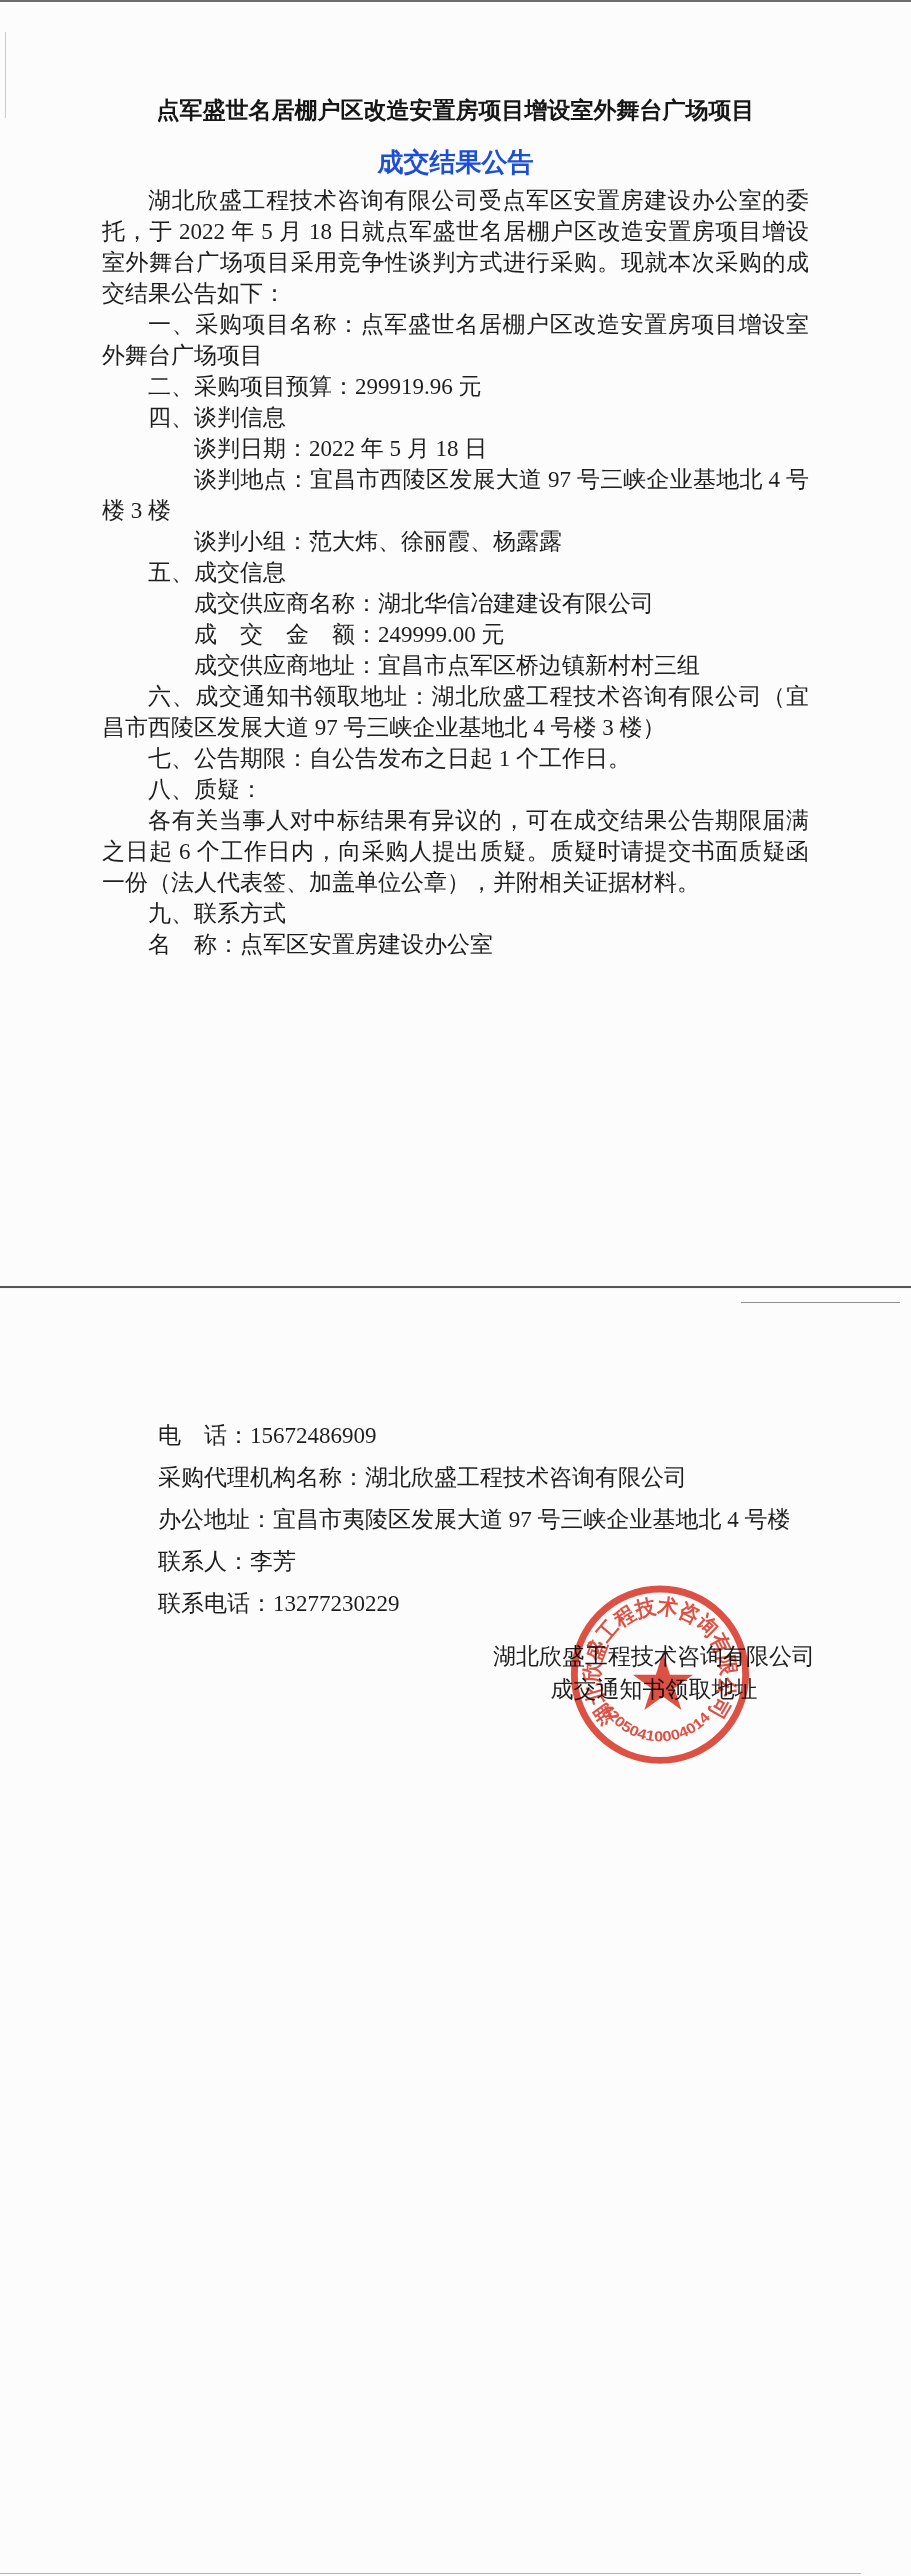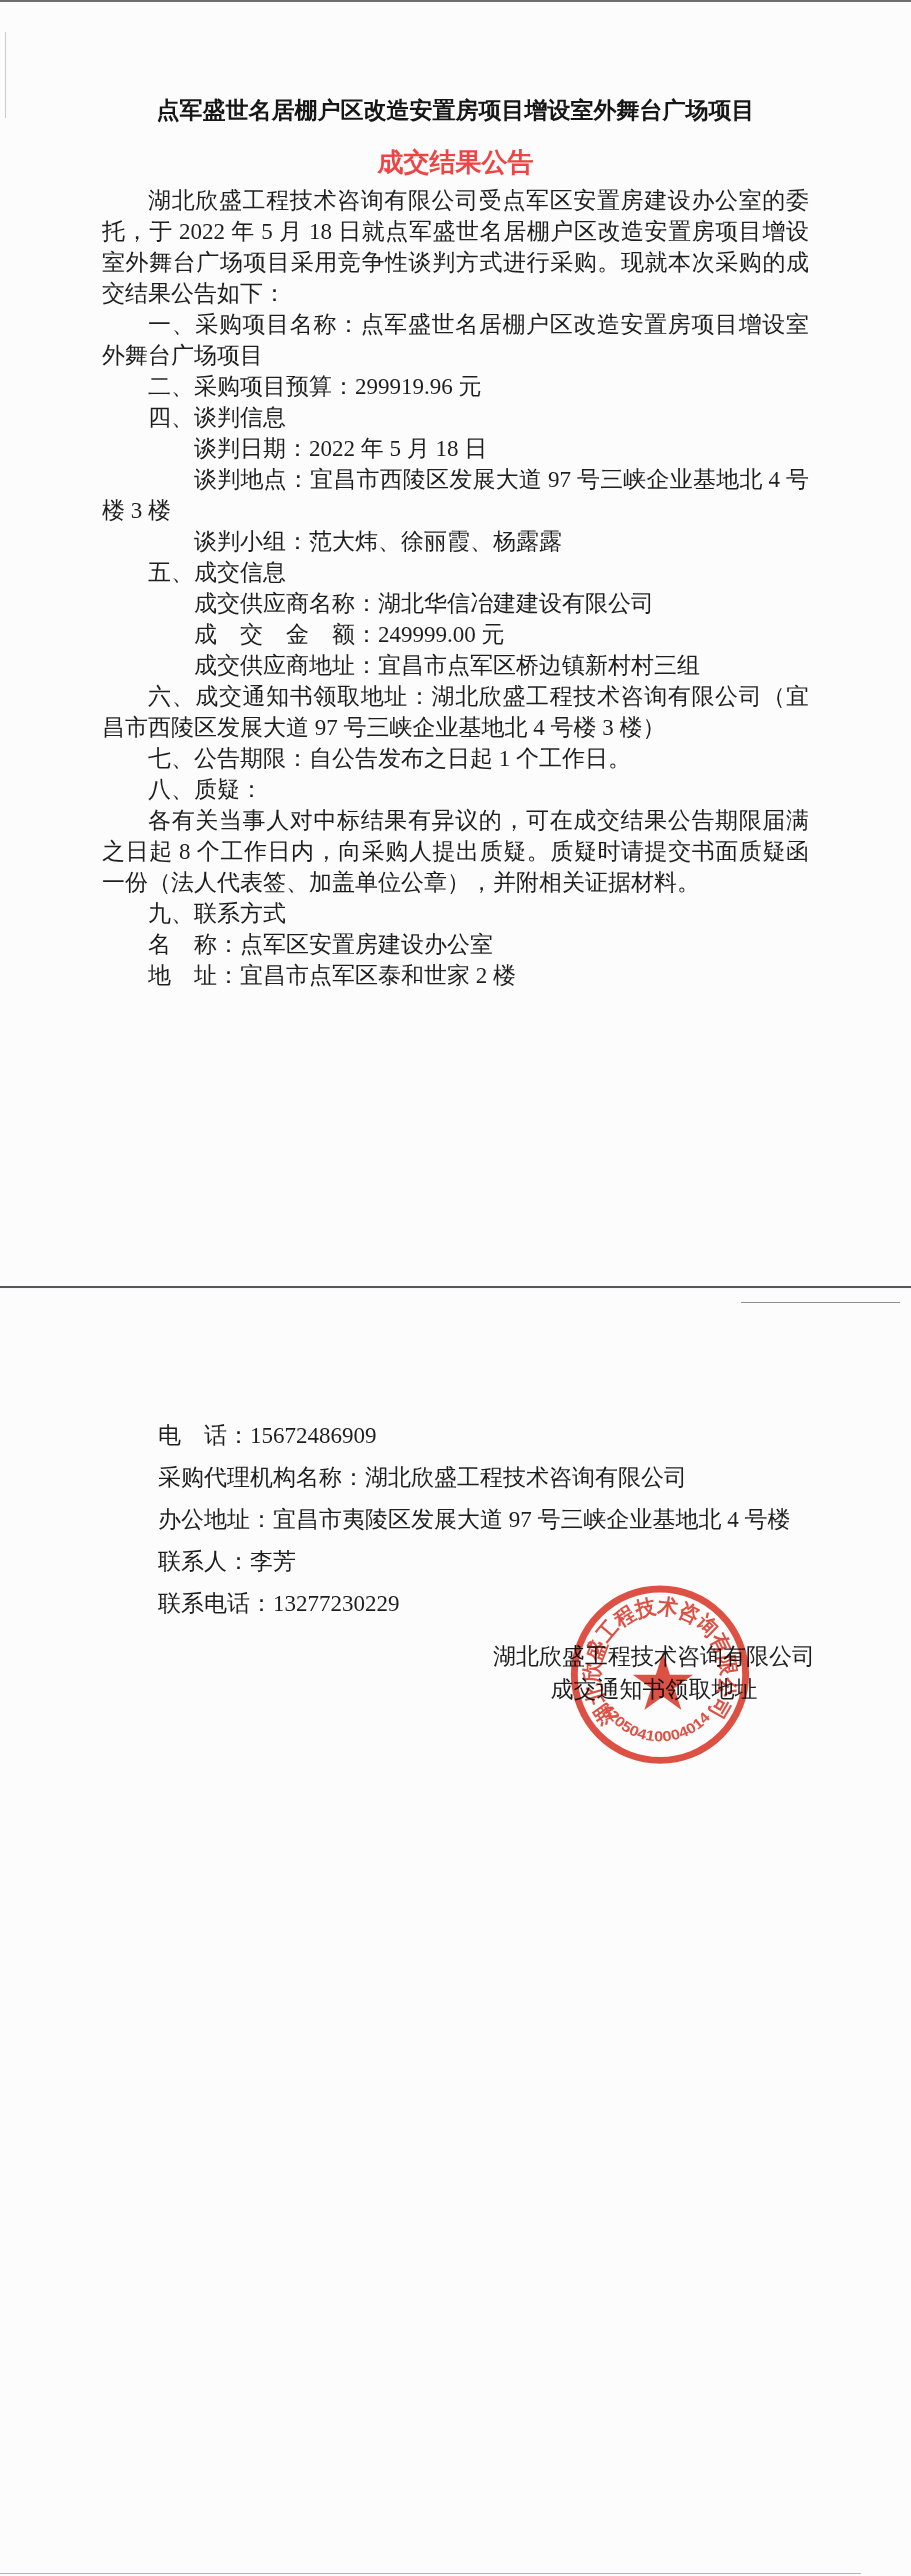--- a/index.html
+++ b/index.html
@@ -20,21 +20,21 @@
   .short-line{position:absolute;left:741px;top:1302px;width:159px;height:1.1px;background:#8d8d92;}
   .edge-bottom{position:absolute;left:0;top:2573px;width:861px;height:1.1px;background:#b4b4ba;}
 
   
   .title-line-1{
     position:absolute;top:95px;left:0;width:911px;margin:0;
     text-align:center;font-size:23px;font-weight:700;color:#161616;
   }
   .title-line-2{
     position:absolute;top:145px;left:0;width:911px;margin:0;
-    text-align:center;font-size:26px;font-weight:700;color:#ef4444;
+    text-align:center;font-size:26px;font-weight:700;color:#1d4ed8;
   }
   .body-text{
     position:absolute;top:185px;left:102px;width:707px;
     font-size:23px;line-height:31px;text-align:justify;
   }
   .body-text p{margin:0;}
   .ind2{text-indent:2em;}
   .ind4{text-indent:4em;}
 
   
@@ -74,24 +74,23 @@
     <p class="ind4">谈判日期：2022 年 5 月 18 日</p>
     <p class="ind4">谈判地点：宜昌市西陵区发展大道 97 号三峡企业基地北 4 号楼 3 楼</p>
     <p class="ind4">谈判小组：范大炜、徐丽霞、杨露露</p>
     <p class="ind2">五、成交信息</p>
     <p class="ind4">成交供应商名称：湖北华信冶建建设有限公司</p>
     <p class="ind4">成　交　金　额：249999.00 元</p>
     <p class="ind4">成交供应商地址：宜昌市点军区桥边镇新村村三组</p>
     <p class="ind2">六、成交通知书领取地址：湖北欣盛工程技术咨询有限公司（宜昌市西陵区发展大道 97 号三峡企业基地北 4 号楼 3 楼）</p>
     <p class="ind2">七、公告期限：自公告发布之日起 1 个工作日。</p>
     <p class="ind2">八、质疑：</p>
-    <p class="ind2">各有关当事人对中标结果有异议的，可在成交结果公告期限届满之日起 8 个工作日内，向采购人提出质疑。质疑时请提交书面质疑函一份（法人代表签、加盖单位公章），并附相关证据材料。</p>
+    <p class="ind2">各有关当事人对中标结果有异议的，可在成交结果公告期限届满之日起 6 个工作日内，向采购人提出质疑。质疑时请提交书面质疑函一份（法人代表签、加盖单位公章），并附相关证据材料。</p>
     <p class="ind2">九、联系方式</p>
     <p class="ind2">名　称：点军区安置房建设办公室</p>
-    <p class="ind2">地　址：宜昌市点军区泰和世家 2 楼</p>
   </div>
 </div>
 
 <div class="page page-2"></div>
 
 <div class="contact-block">
   <p>电　话：15672486909</p>
   <p>采购代理机构名称：湖北欣盛工程技术咨询有限公司</p>
   <p>办公地址：宜昌市夷陵区发展大道 97 号三峡企业基地北 4 号楼</p>
   <p>联系人：李芳</p>

